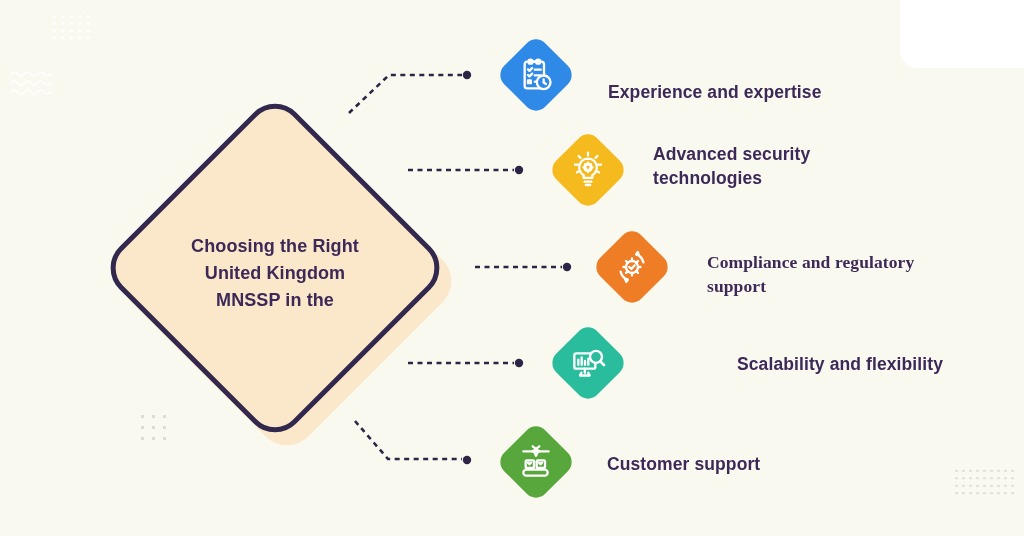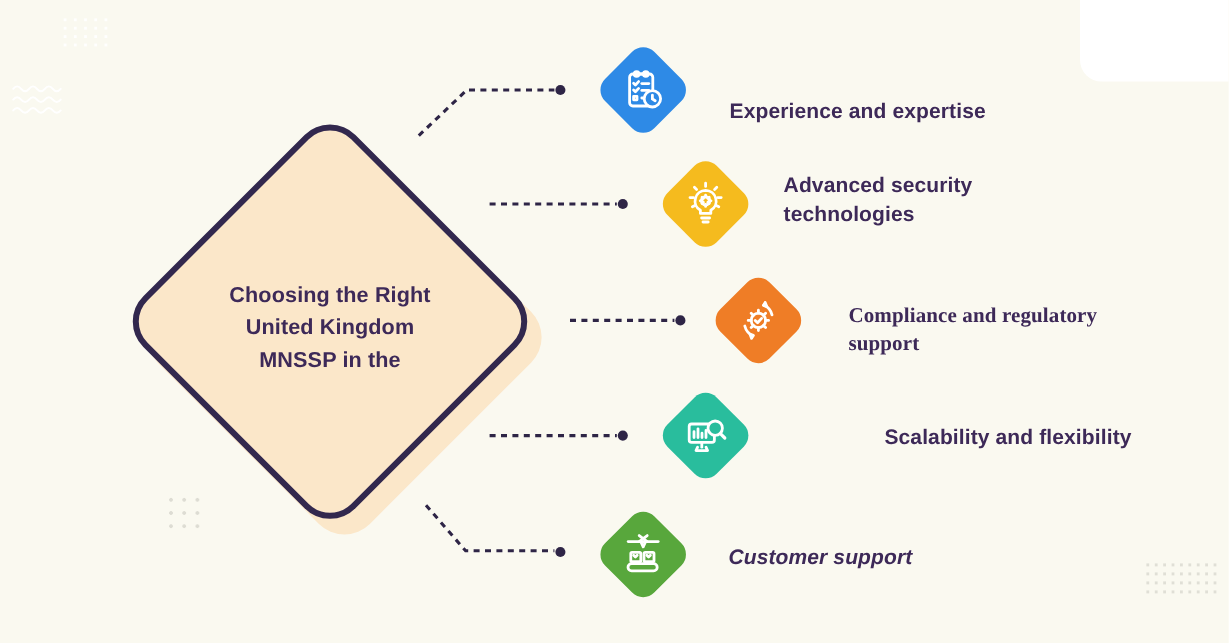--- a/index.html
+++ b/index.html
@@ -79,21 +79,21 @@
   
   .d1 { left:507px; top:46px; }
   .d2 { left:559px; top:141px; }
   .d3 { left:603px; top:238px; }
   .d4 { left:559px; top:334px; }
   .d5 { left:507px; top:433px; }
   .l1 { left:608px; top:92px;  width:230px; }
   .l2 { left:653px; top:166px; width:190px; }
   .l3 { left:707px; top:274px; width:250px;font-family:Liberation Serif, serif; }
   .l4 { left:693px; top:364px; width:240px;margin-left:44px; }
-  .l5 { left:607px; top:464px; width:220px;font-style:italic; }
+  .l5 { left:607px; top:464px; width:220px; }
 </style>
 </head>
 <body>
 
 <div class="canvas">
 
   <div class="white-block"></div>
   <div class="dots dots-white"></div>
   <svg class="waves" width="52" height="30" viewBox="0 0 52 30">
     <g fill="none" stroke="#ffffff" stroke-width="1.6" stroke-linecap="round">

